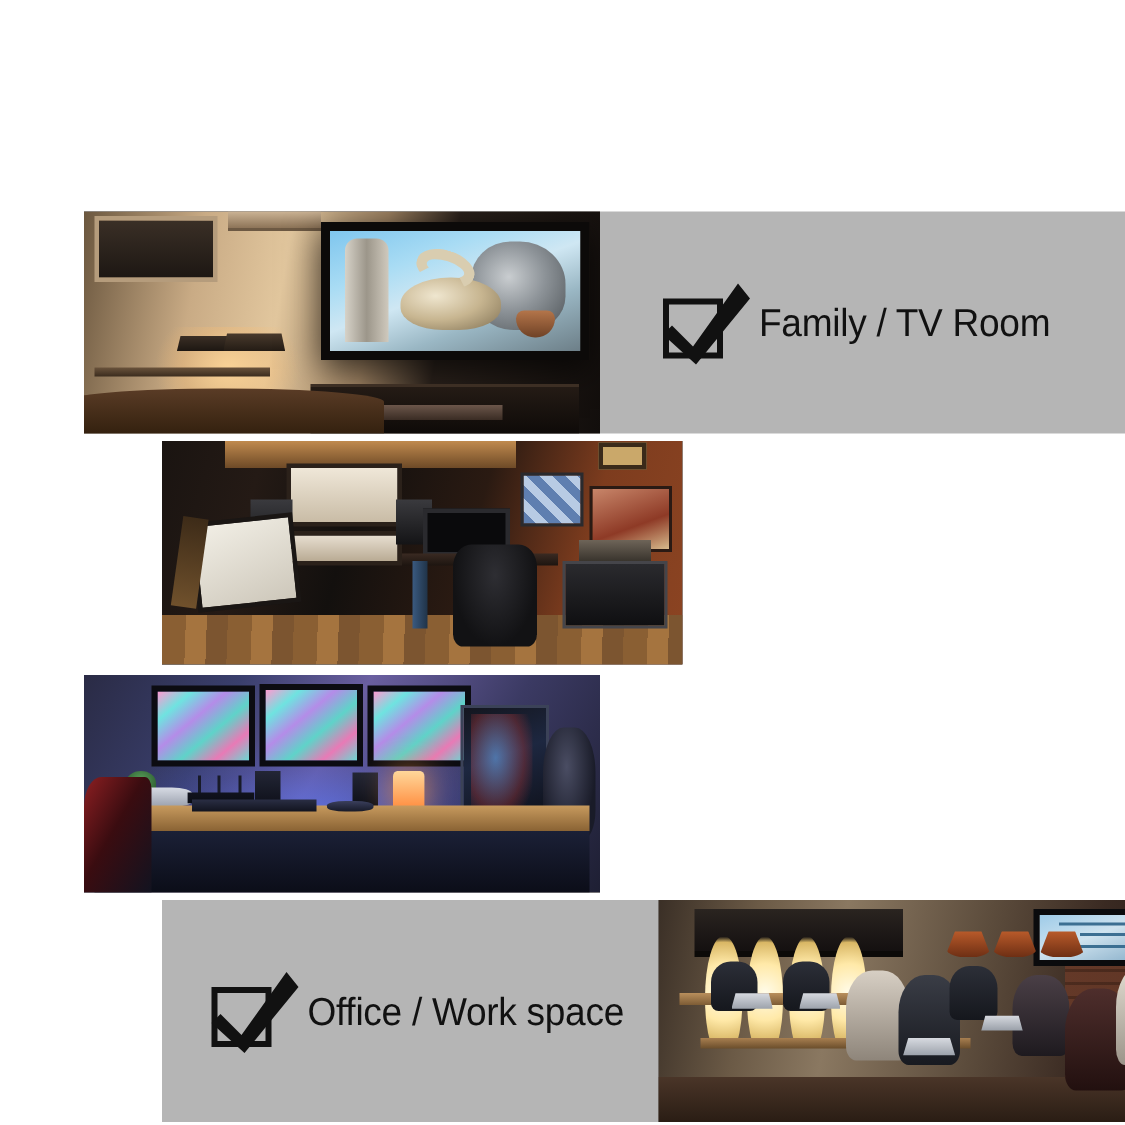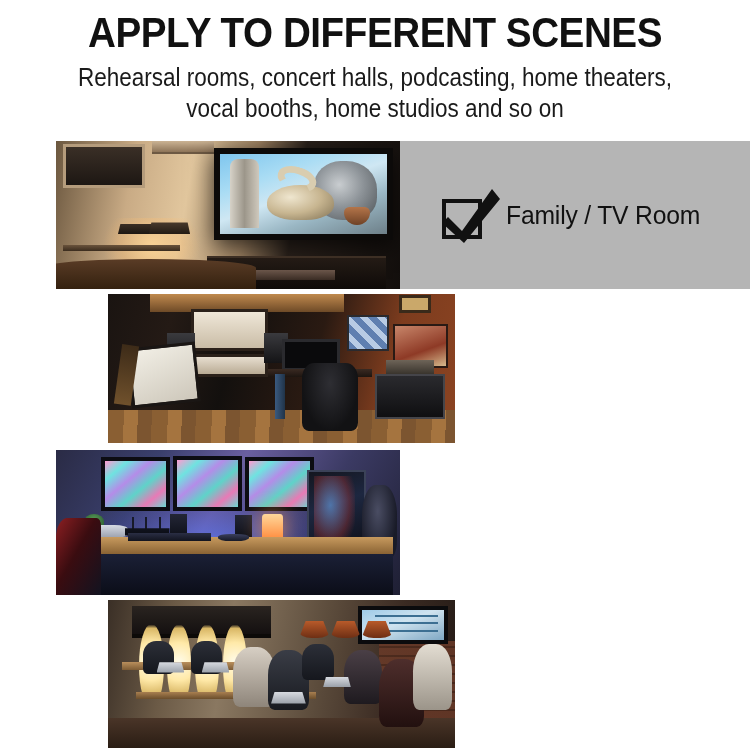--- a/index.html
+++ b/index.html
@@ -218,27 +218,20 @@
   .of-lap { position:absolute; background: linear-gradient(180deg,#d7dae0,#9aa0a9);
     clip-path: polygon(10% 0,90% 0,100% 100%,0 100%); }
   .of-brick { position:absolute; right:0; top:28%; width:22%; height:52%;
     background: repeating-linear-gradient(0deg,#6a3a28 0 7px,#4e2a1c 7px 9px); opacity:.85; }
 </style>
 </head>
 <body>
 
 <div class="page">
 
-  <div class="header">
-    <div class="title">APPLY TO DIFFERENT SCENES</div>
-    <div class="subtitle">
-      <span class="sub-line">Rehearsal rooms, concert halls, podcasting, home theaters,</span>
-      <span class="sub-line">vocal booths, home studios and so on</span>
-    </div>
-  </div>
 
   <div class="row" style="left:10px; top:141px; width:726px; height:148px;">
     <div class="row-img" style="width:344px; height:148px;">
       <div class="scene">
         <div class="ht-wall"></div>
         <div class="ht-winframe"></div>
         <div class="ht-vent"></div>
         <div class="ht-lamp-g"></div>
         <div class="ht-console"></div>
         <div class="ht-shadeA"></div>
@@ -317,20 +310,31 @@
         <div class="gr-desk"></div>
         <div class="gr-kb"></div>
         <div class="gr-mouse"></div>
         <div class="gr-deskside"></div>
         <div class="gr-chair"></div>
       </div>
     </div>
   </div>
 
   <div class="row" style="left:62px; top:600px; width:678px; height:148px;">
+    <div class="row-panel" style="width:331px; height:148px;">
+      <div class="panel-inner" style="margin-left:33px;">
+        <div class="checkbox">
+          <div class="box"></div>
+          <svg width="62" height="58" viewBox="0 0 62 58" aria-hidden="true">
+            <path d="M8 30 L22 44 L52 2 L60 12 L24 56 L2 36 Z" fill="#111111"></path>
+          </svg>
+        </div>
+        <div class="panel-label">Office / Work space</div>
+      </div>
+    </div>
     <div class="row-img" style="width:347px; height:148px;">
       <div class="scene">
         <div class="of-wall"></div>
         <div class="of-brick"></div>
         <div class="of-floor"></div>
         <div class="of-sign"></div>
         <div class="of-bulb" style="left:9%;"></div>
         <div class="of-bulb" style="left:17%;"></div>
         <div class="of-bulb" style="left:25%;"></div>
         <div class="of-bulb" style="left:33%;"></div>

